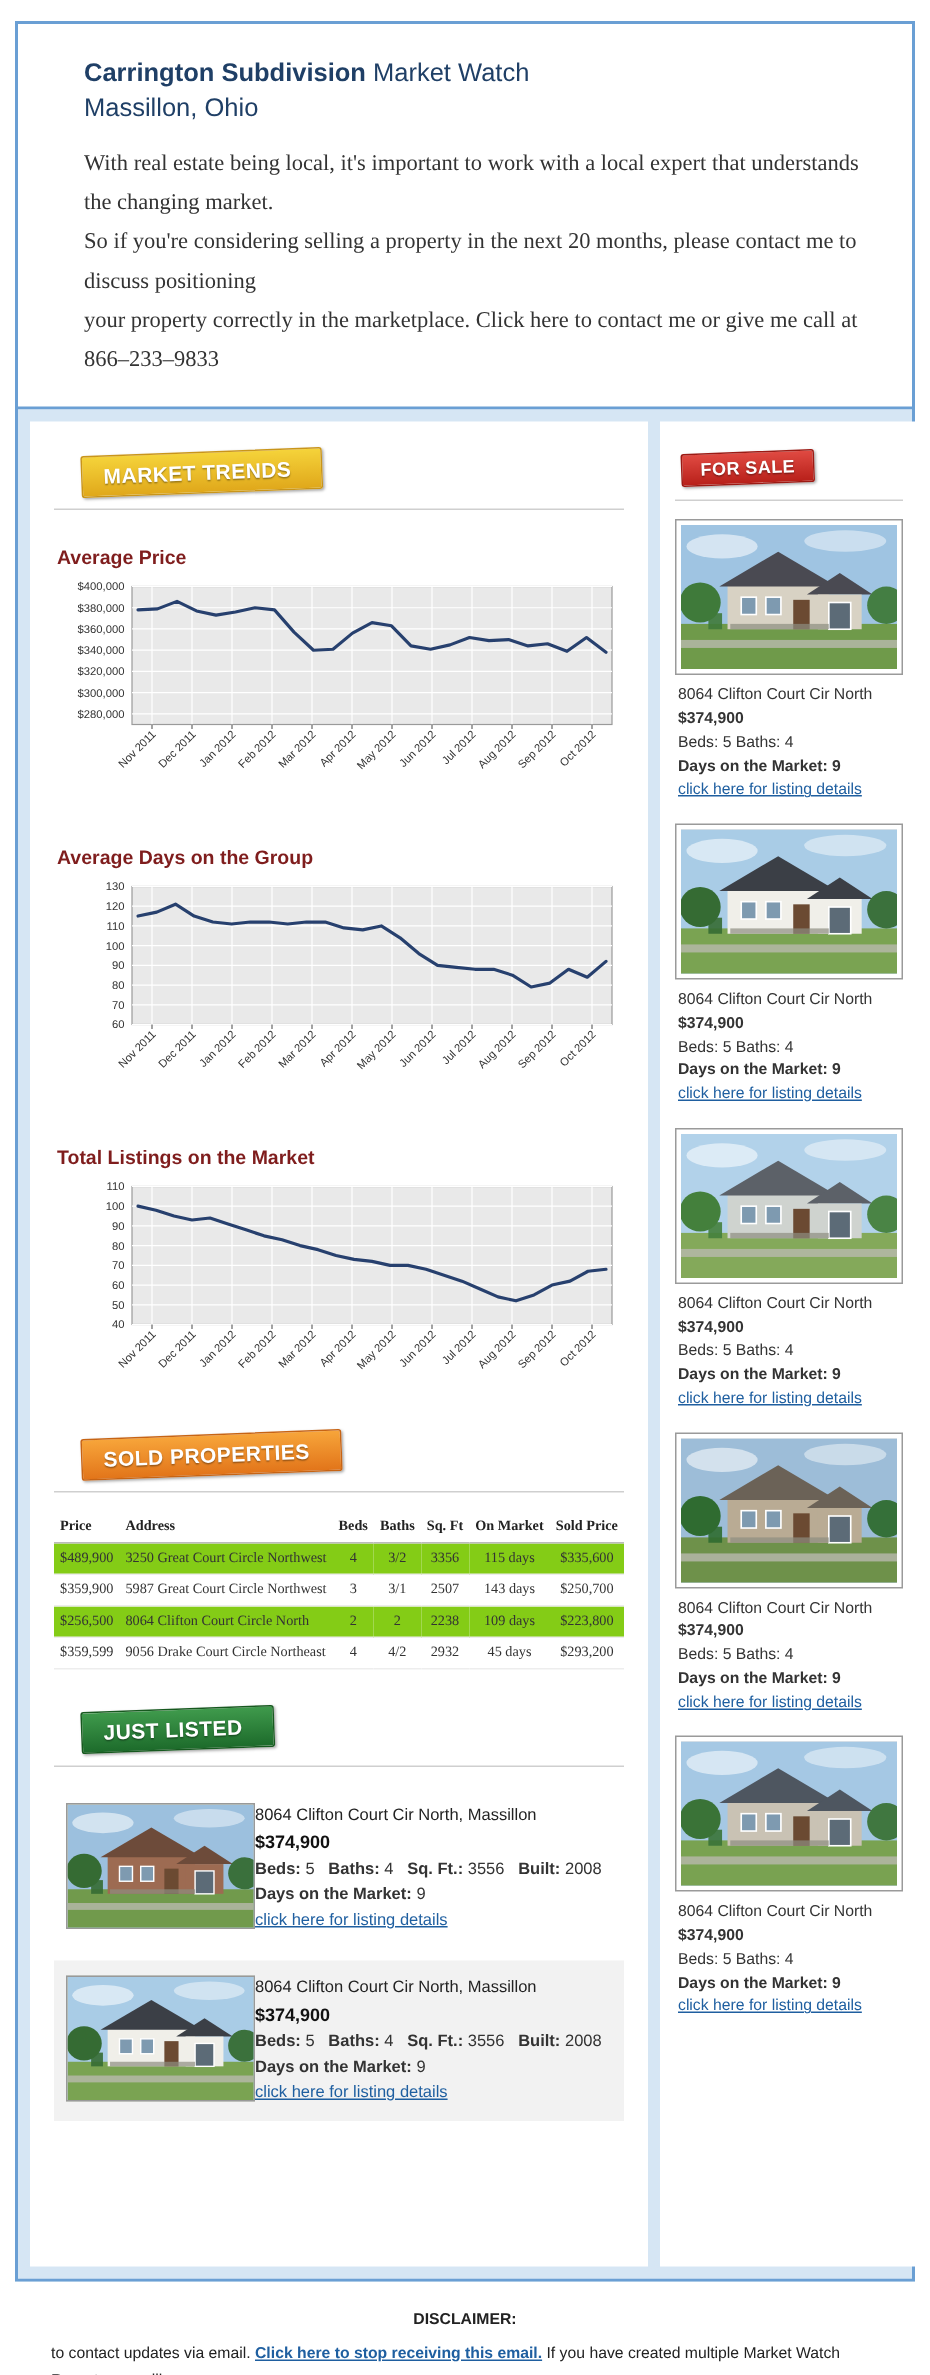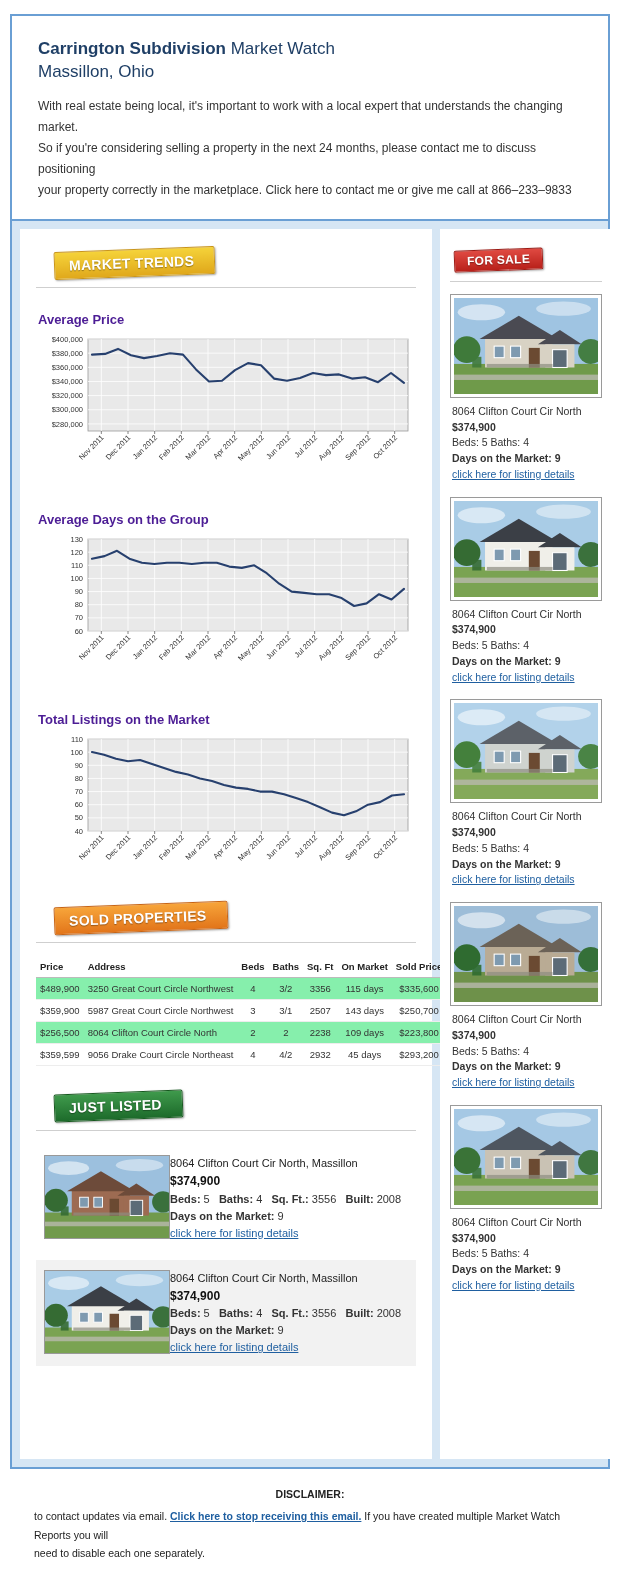--- a/index.html
+++ b/index.html
@@ -17,34 +17,35 @@
   }
   .frame {
     border: 2px solid #6a9fd4;
     background: #d6e6f4;
     padding: 0;
   }
   
   .header {
     background: #ffffff;
     border-bottom: 2px solid #6a9fd4;
-    padding: 22px 26px 18px 26px;
+    padding: 22px 26px 18px 44px;
   }
   .title {
     font-size: 17px;
     color: #1f3f66;
     line-height: 1.35;
     font-weight: normal;
     margin: 0 0 12px 0;
   }
   .title b { font-weight: bold; }
   .intro {
-    font-size: 12px;
+    font-size: 15px;
     color: #333;
     line-height: 1.75;
+    font-family: Liberation Serif, serif;
   }
   
   .columns {
     display: flex;
     align-items: flex-start;
     background: #d6e6f4;
     padding: 8px 8px 8px 8px;
   }
   .left-col {
     width: 412px;
@@ -76,51 +77,52 @@
   .ribbon.yellow { background: linear-gradient(#f5d33a,#e0a81b); border: 1px solid #c9951a; color: #fff; }
   .ribbon.orange { background: linear-gradient(#f7a53a,#e2751a); border: 1px solid #c76414; }
   .ribbon.green  { background: linear-gradient(#3f9a4c,#1d6b2b); border: 1px solid #17591f; }
   .ribbon.red    { background: linear-gradient(#e04a42,#b8201a); border: 1px solid #9c1a14; font-size: 12px; padding: 3px 12px; }
   .ribbon-wrap { margin: 6px 0 10px 18px; }
   .ribbon-wrap.tight { margin-left: 4px; }
 
   .section-rule { border-bottom: 1px solid #cfcfcf; margin: 2px 0 14px 0; }
 
   .chart-title {
-    color: #4c1d95;
+    color: #7f1d1d;
     font-size: 13px;
     font-weight: bold;
     margin: 24px 0 6px 2px;
   }
   .chart-box { margin: 0 0 6px 0; }
   svg { display: block; }
 
   
   table.sold {
     width: 100%;
     border-collapse: collapse;
     font-size: 9.5px;
     margin-top: 6px;
+    font-family: Liberation Serif, serif;
   }
   table.sold th {
     text-align: left;
     font-size: 9.5px;
     font-weight: bold;
     color: #222;
     border-bottom: 1px solid #bbb;
     padding: 4px 4px 5px 4px;
     white-space: nowrap;
   }
   table.sold td {
     padding: 5px 4px;
     color: #333;
     white-space: nowrap;
     border-bottom: 1px solid #ededed;
   }
-  table.sold tr.alt td { background: #86efac; }
+  table.sold tr.alt td { background: #84cc16; }
   td.num, th.num { text-align: center; }
 
   
   .listing {
     display: flex;
     padding: 10px 8px;
     margin-top: 8px;
   }
   .listing.shaded { background: #f2f2f2; }
   .thumb {
@@ -169,21 +171,21 @@
 <div class="page">
   <div class="frame">
 
     <div class="header">
       <div class="title">
         <b>Carrington Subdivision</b><span> Market Watch</span><br>
         <span>Massillon, Ohio</span>
       </div>
       <div class="intro">
         <div>With real estate being local, it's important to work with a local expert that understands the changing market.</div>
-        <div>So if you're considering selling a property in the next 24 months, please contact me to discuss positioning</div>
+        <div>So if you're considering selling a property in the next 20 months, please contact me to discuss positioning</div>
         <div>your property correctly in the marketplace. Click here to contact me or give me call at 866–233–9833</div>
       </div>
     </div>
 
     <div class="columns">
 
       <div class="left-col">
 
         <div class="ribbon-wrap">
           <span class="ribbon yellow">MARKET TRENDS</span>

